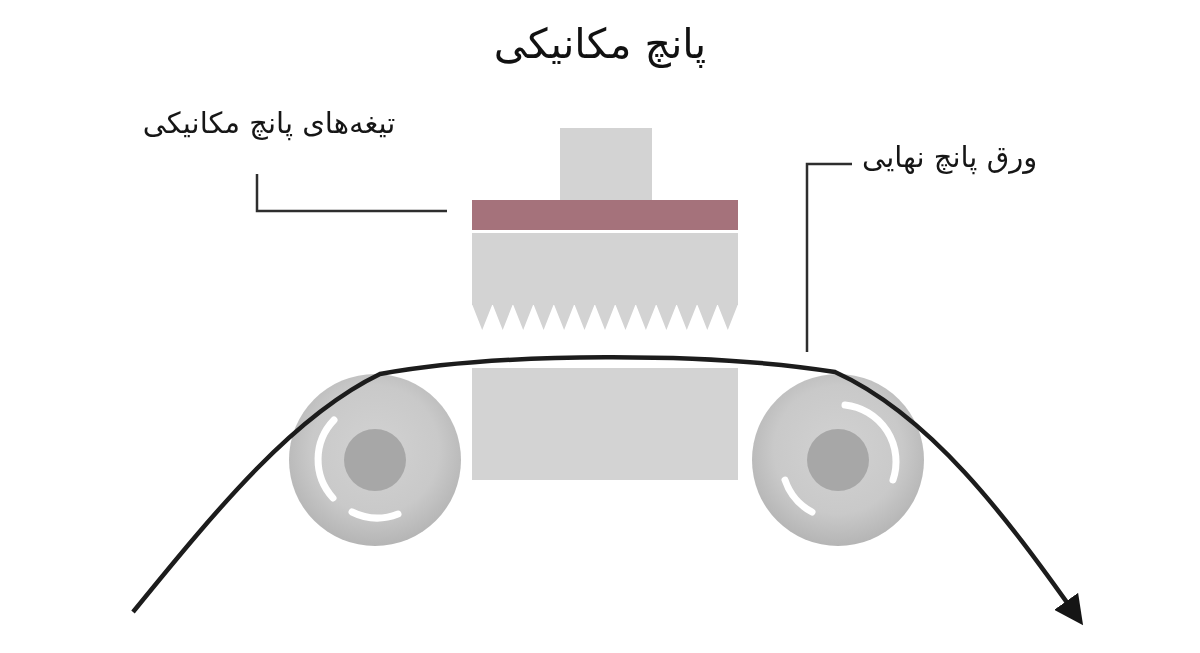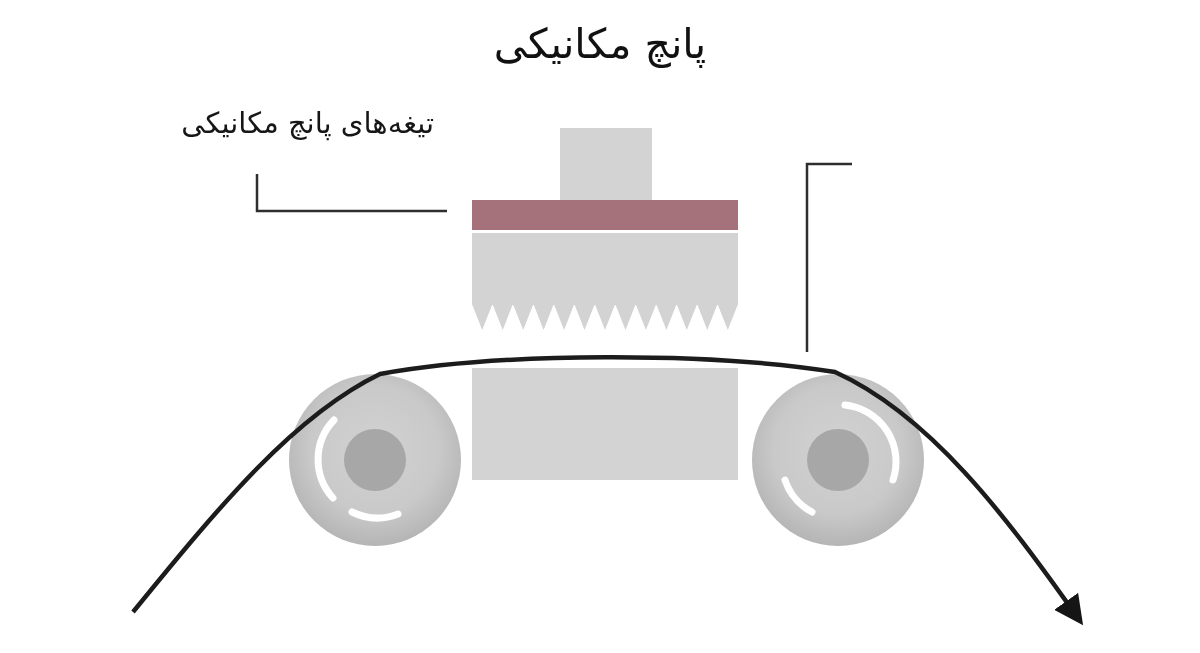--- a/index.html
+++ b/index.html
@@ -39,20 +39,21 @@
     font-size: 29px;
     color: #161616;
     direction: rtl;
     white-space: nowrap;
   }
 
   .label-blades {
     top: 106px;
     left: 104px;
     width: 330px;
+    text-align: center;
   }
 
   .label-sheet {
     top: 140px;
     left: 862px;
   }
 
   .hl {
     fill: none;
     stroke: #ffffff;
@@ -121,14 +122,15 @@
 
     <path class="leader" d="M 852,164 L 807,164 L 807,352" stroke="#2e2e2e"></path>
 
     <path class="sheet" d="M 133,612 C 220,505 295,415 380,374 C 500,352 710,352 835,372 C 930,415 1005,515 1078,618" marker-end="url(#arrowHead)" stroke="#1c1c1c"></path>
   </svg>
 
   <div class="title">پانچ مکانیکی</div>
 
   <div class="label label-blades">تیغه‌های پانچ مکانیکی</div>
 
+  <div class="label label-sheet">ورق پانچ نهایی</div>
 
 </div>
 
 </body></html>

